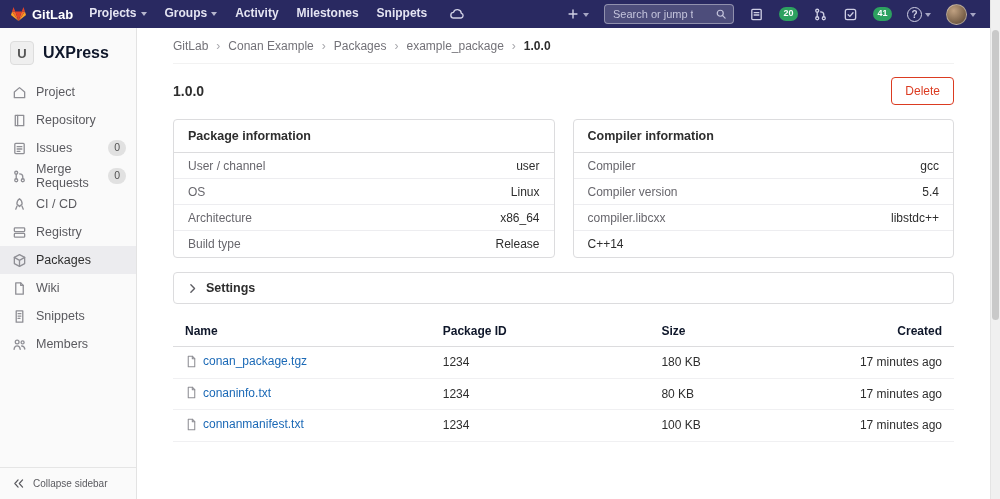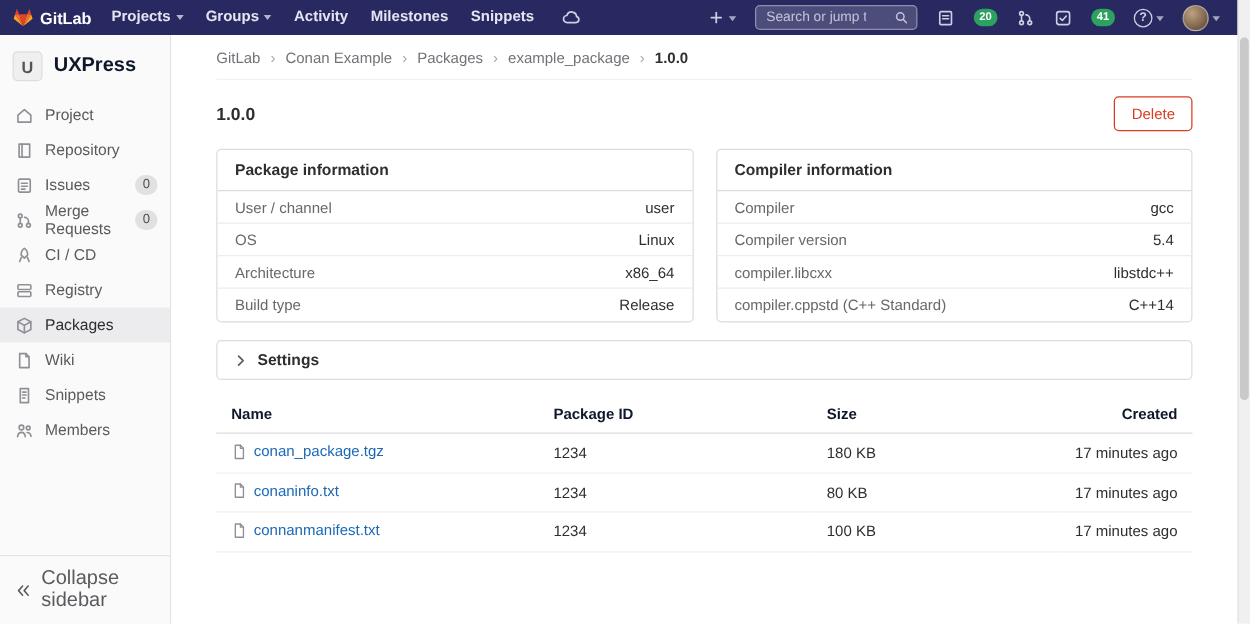--- a/index.html
+++ b/index.html
@@ -80,21 +80,21 @@
   }
   .sb-item.active { background:#ececef; color:#2e2e2e; }
   .sb-icon { display:flex; color:#8f8f95; flex:none; }
   .sb-badge {
     margin-left:auto; background:#e1e1e1; color:#525252;
     font-size:10.5px; border-radius:8px; padding:1px 6px; line-height:1.3;
   }
   .sb-collapse {
     border-top:1px solid #e5e5e5; padding:9px 12px;
     display:flex; align-items:center; gap:8px;
-    font-size:16px; color:#5a5a5f; cursor:pointer;
+    font-size:10px; color:#5a5a5f; cursor:pointer;
   }
 
   
   .content {
     position:absolute; top:28px; left:137px; right:10px; bottom:0;
     background:#fff; padding:0 36px; overflow:hidden;
   }
   .breadcrumb {
     display:flex; align-items:center; gap:8px; padding:11px 0 10px;
     font-size:12px; color:#737278; border-bottom:1px solid #f2f2f2;
@@ -406,21 +406,20 @@
       </div>
       <div class="card-row">
         <span class="label">Compiler version</span>
         <span class="value">5.4</span>
       </div>
       <div class="card-row">
         <span class="label">compiler.libcxx</span>
         <span class="value">libstdc++</span>
       </div>
       <div class="card-row">
-        <span class="label">compiler.cppstd (C++ Standard)</span>
         <span class="value">C++14</span>
       </div>
     </section>
   </div>
 
   <div class="settings-bar">
     <span class="chev-right">
       <svg width="13" height="13" viewBox="0 0 16 16" fill="none" stroke="currentColor" stroke-width="1.7" stroke-linecap="round" stroke-linejoin="round">
           <path d="M6 3.5 10.5 8 6 12.5"></path>
         </svg>

